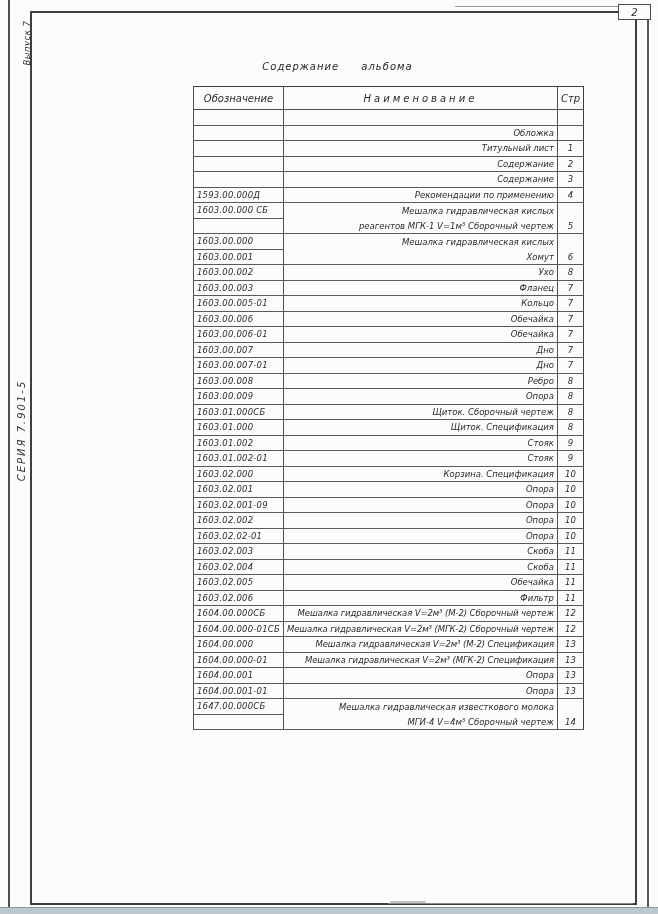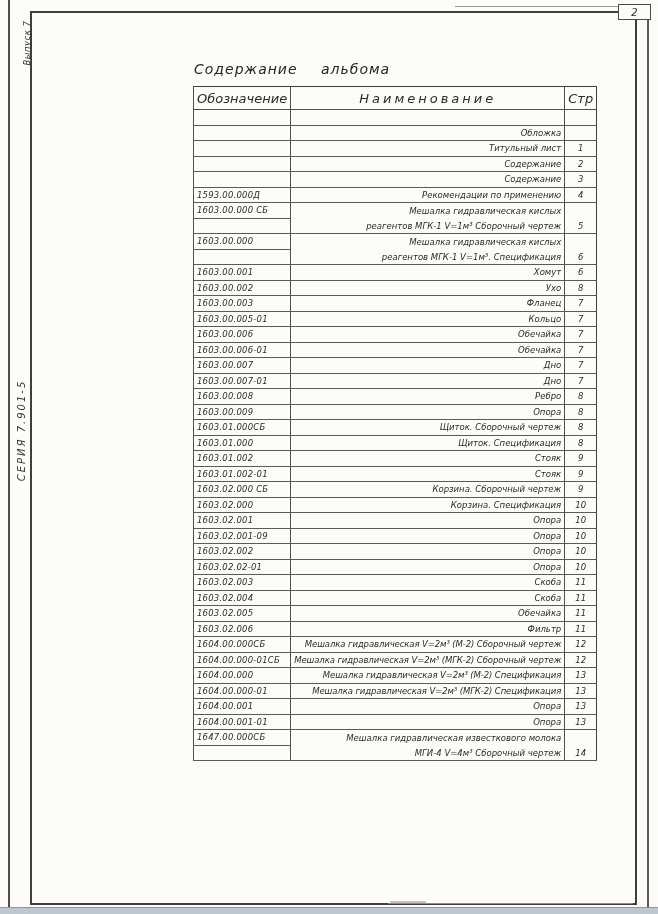--- a/index.html
+++ b/index.html
@@ -25,35 +25,35 @@
     position:absolute;left:618px;top:4px;width:33px;height:16px;box-sizing:border-box;
     border:1.5px solid #4a4a4a;display:flex;align-items:center;justify-content:center;
     font-style:italic;font-size:10px;background:var(--paper);
   }
   
   .v-label{position:absolute;transform:rotate(-90deg);font-style:italic;color:#343434;white-space:nowrap;text-align:center;}
   .vypusk{left:4px;top:37px;width:48px;height:12px;font-size:8.5px;letter-spacing:.5px;}
   .seriya{left:-34px;top:424px;width:112px;height:13px;font-size:10px;letter-spacing:2px;}
   
   .title{
-    position:absolute;left:194px;top:61px;width:287px;
-    font-style:italic;font-size:14px;letter-spacing:1px;word-spacing:18px;color:#262626;
+    position:absolute;left:194px;top:61px;width:287px;text-align:center;
+    font-style:italic;font-size:10px;letter-spacing:1px;word-spacing:18px;color:#262626;
   }
   
   table.contents{
     position:absolute;left:193px;top:86px;border-collapse:collapse;table-layout:fixed;
     border:1.5px solid var(--frame);
   }
   .contents th,.contents td{
     border-left:1px solid var(--line);
     padding:0 3px;font-style:italic;vertical-align:middle;
     white-space:nowrap;overflow:hidden;color:var(--ink);
   }
   .contents thead tr{height:23px;}
-  .contents thead th{border-bottom:1px solid var(--line);font-weight:normal;font-size:13px;text-align:center;}
+  .contents thead th{border-bottom:1px solid var(--line);font-weight:normal;font-size:10px;text-align:center;}
   .th-name{letter-spacing:3px;}
   .contents tbody tr{height:15.5px;}
   .contents tbody td{border-bottom:1px solid #5a5a5a;font-size:8.5px;}
   .c-des{font-size:7.4px;letter-spacing:.2px;}
   .c-name{text-align:right;}
   .c-page{text-align:center;font-size:8.5px;padding:0 1px;}
   .no-b{border-bottom:none !important;}
   .tight{font-size:7px;letter-spacing:-.1px;}
   
   .smudge-line{position:absolute;left:388px;top:903px;width:245px;height:1px;background:#ababab;opacity:.7;}
@@ -133,25 +133,20 @@
           <td class="c-des"></td>
           <td class="c-name">реагентов МГК-1 V=1м³ Сборочный чертеж</td>
           <td class="c-page">5</td>
         </tr>
         <tr>
           <td class="c-des">1603.00.000</td>
           <td class="c-name no-b">Мешалка гидравлическая кислых</td>
           <td class="c-page no-b"></td>
         </tr>
         <tr>
-          <td class="c-des"></td>
-          <td class="c-name">реагентов МГК-1 V=1м³. Спецификация</td>
-          <td class="c-page">6</td>
-        </tr>
-        <tr>
           <td class="c-des">1603.00.001</td>
           <td class="c-name">Хомут</td>
           <td class="c-page">6</td>
         </tr>
         <tr>
           <td class="c-des">1603.00.002</td>
           <td class="c-name">Ухо</td>
           <td class="c-page">8</td>
         </tr>
         <tr>
@@ -208,25 +203,20 @@
           <td class="c-des">1603.01.002</td>
           <td class="c-name">Стояк</td>
           <td class="c-page">9</td>
         </tr>
         <tr>
           <td class="c-des">1603.01.002-01</td>
           <td class="c-name">Стояк</td>
           <td class="c-page">9</td>
         </tr>
         <tr>
-          <td class="c-des">1603.02.000 СБ</td>
-          <td class="c-name">Корзина. Сборочный чертеж</td>
-          <td class="c-page">9</td>
-        </tr>
-        <tr>
           <td class="c-des">1603.02.000</td>
           <td class="c-name">Корзина. Спецификация</td>
           <td class="c-page">10</td>
         </tr>
         <tr>
           <td class="c-des">1603.02.001</td>
           <td class="c-name">Опора</td>
           <td class="c-page">10</td>
         </tr>
         <tr>

